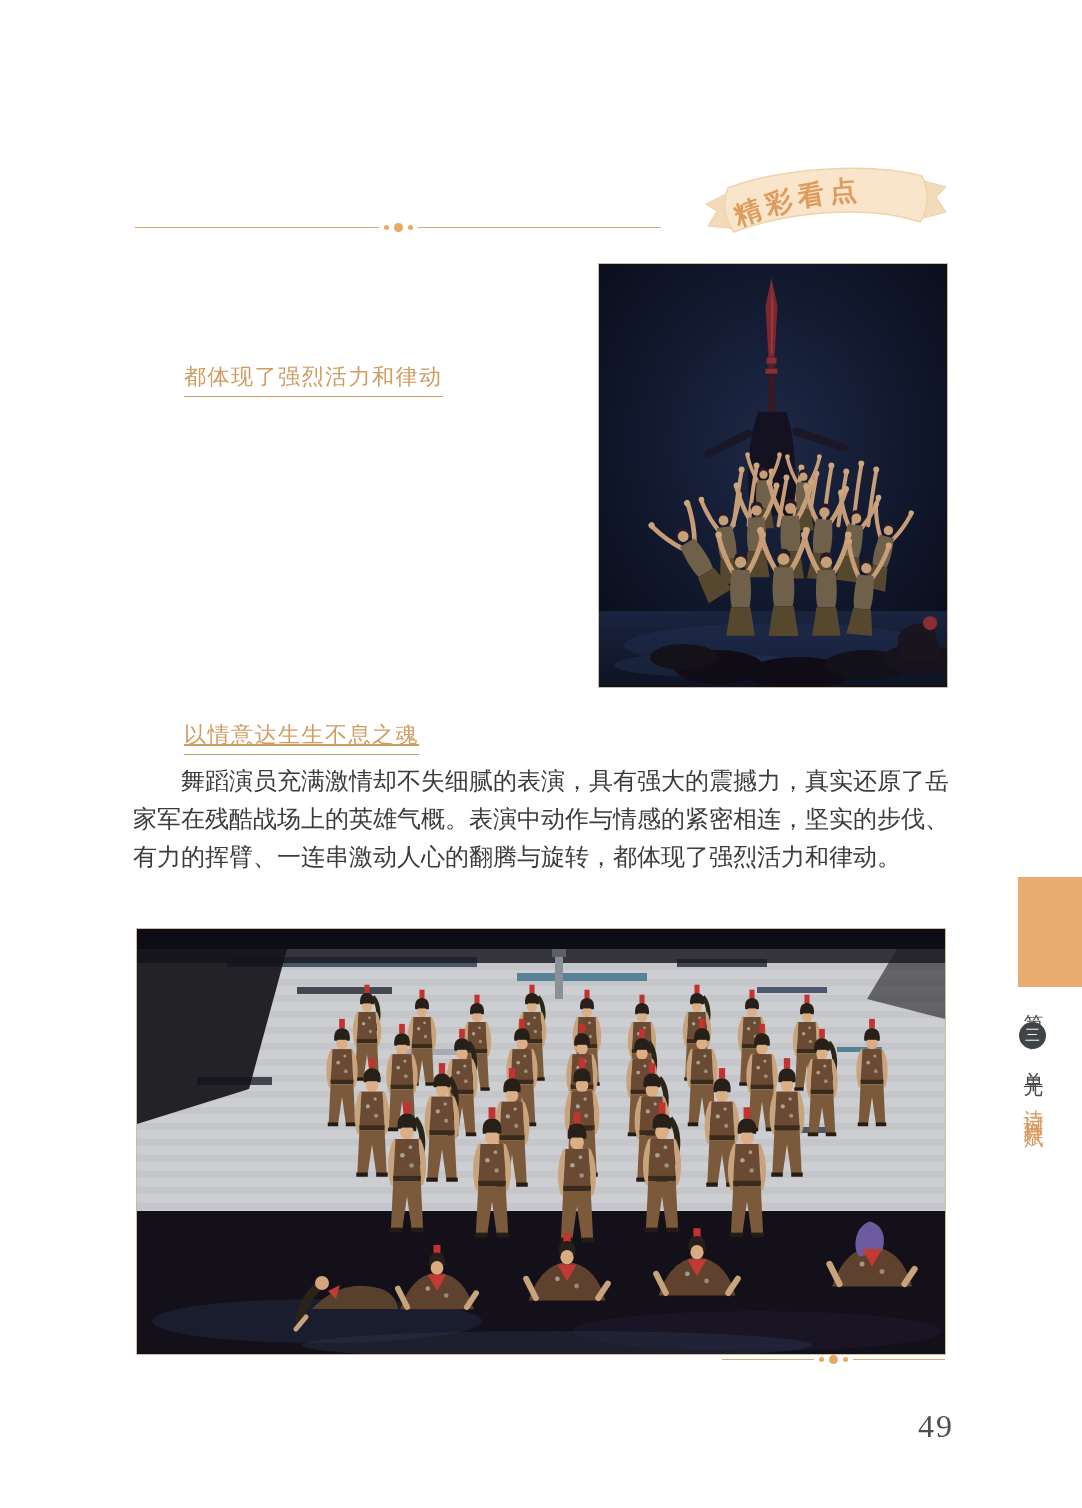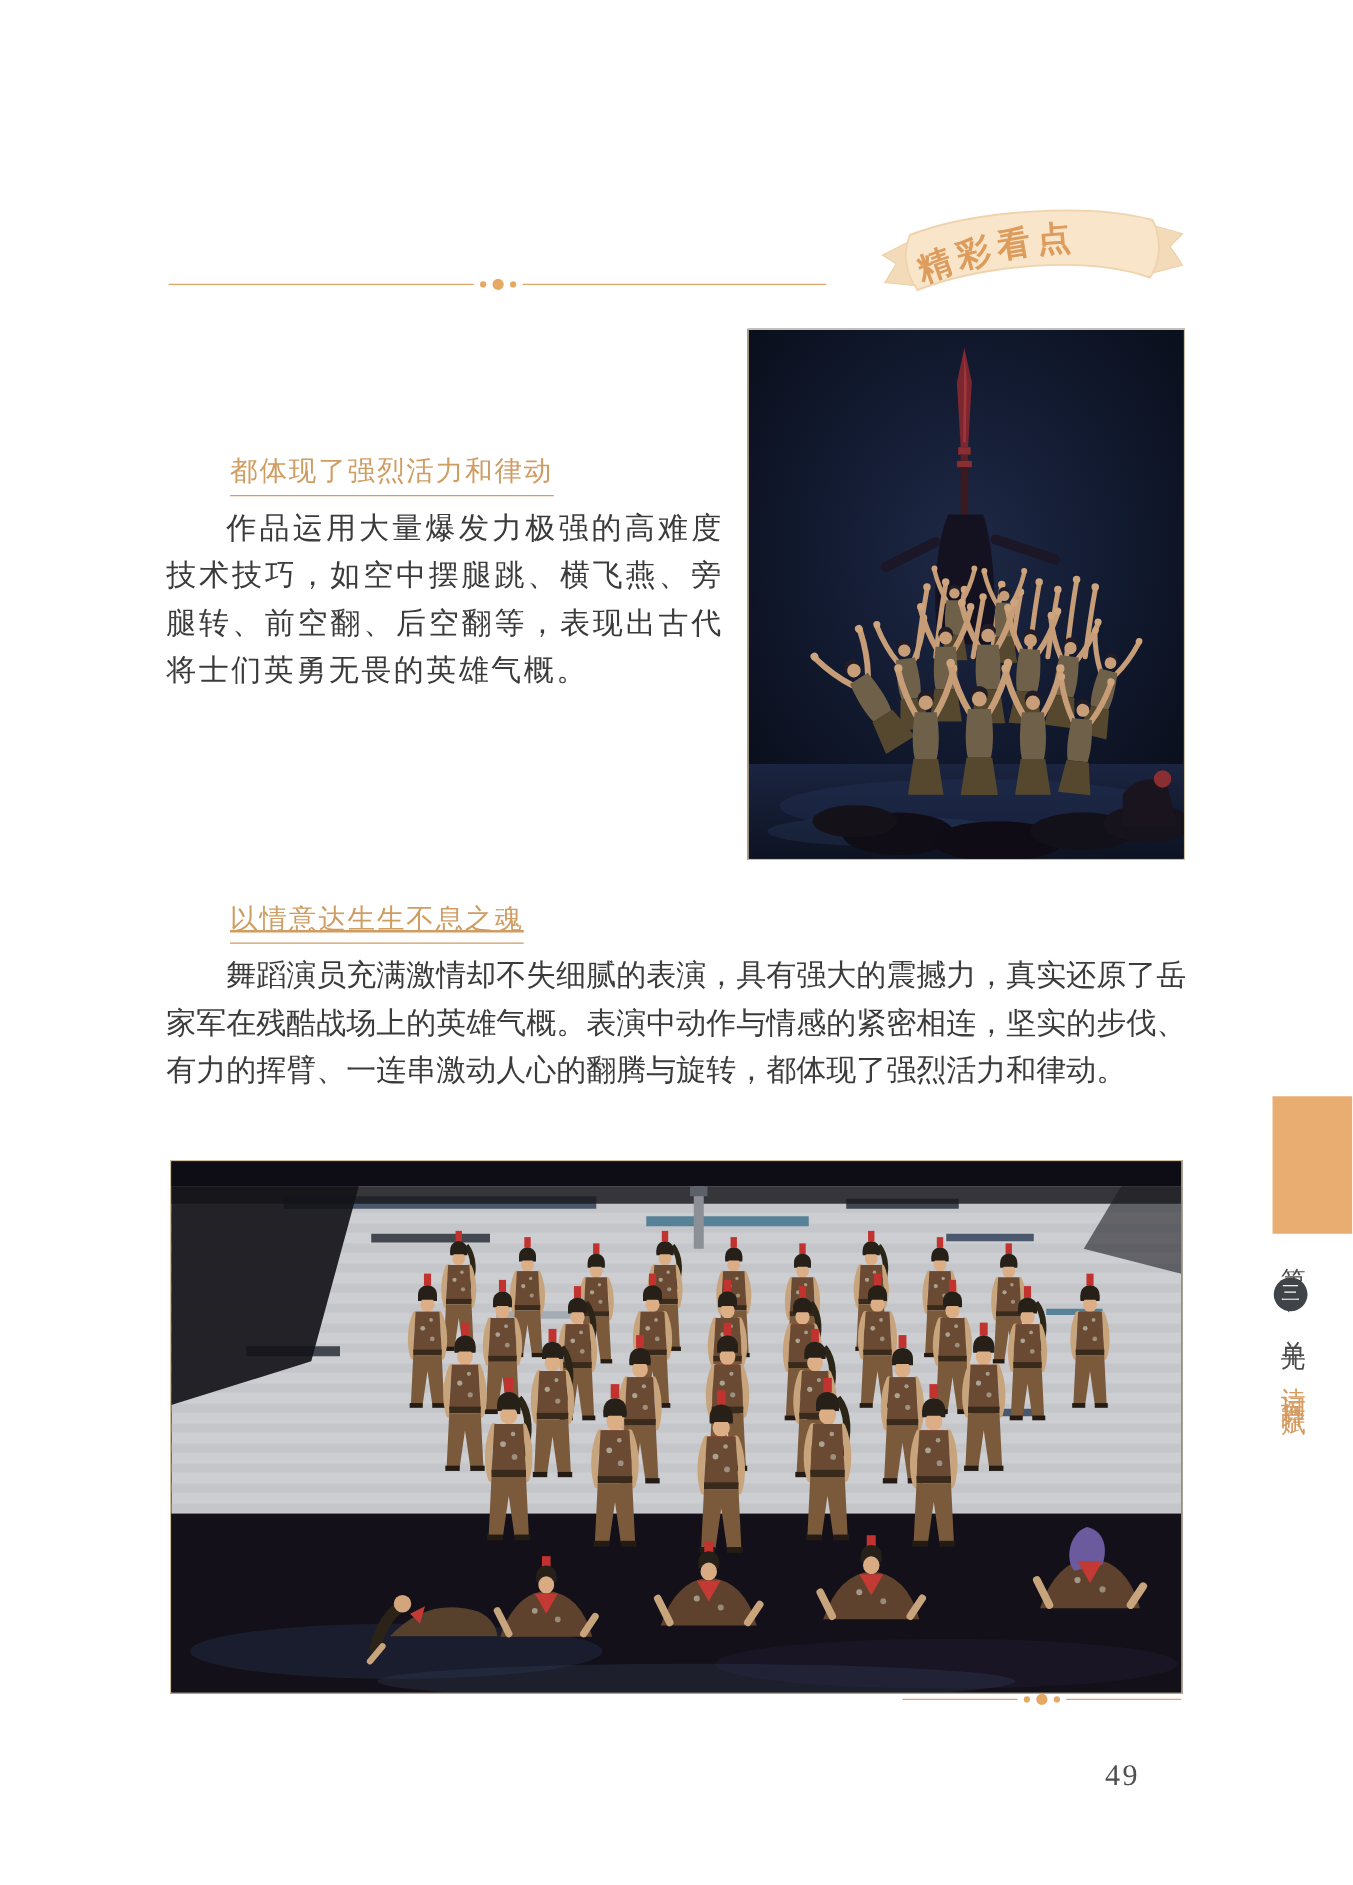--- a/index.html
+++ b/index.html
@@ -29,21 +29,21 @@
   
   .side-block{position:absolute;left:1018px;top:877px;width:64px;height:110px;background:#e9ad72;}
   .vchar{position:absolute;left:1018px;width:30px;text-align:center;color:#4a4a4a;
          font-size:20px;writing-mode:vertical-rl;text-orientation:upright;letter-spacing:6px;}
   .badge{position:absolute;left:1019px;top:1022px;width:27px;height:27px;border-radius:50%;
          background:#3f4449;color:#f5f2ea;font-size:15px;line-height:27px;text-align:center;}
   .badge::after{content:"";position:absolute;left:8px;bottom:-7px;border:6px solid transparent;
          border-top:9px solid #3f4449;border-left-width:4px;border-right-width:4px;}
   .v-title{color:#d59a5f;}
   
-  .page-num{position:absolute;left:884px;top:1408px;font-size:24px;color:#4f4f4f;letter-spacing:2px;}
+  .page-num{position:absolute;left:918px;top:1408px;font-size:32px;color:#4f4f4f;letter-spacing:2px;}
 </style>
 </head>
 <body>
 
 <div class="page">
 
   <div class="rule" style="left:135px;top:223px;width:526px;">
     <span class="rl"></span>
     <span class="d s"></span>
     <span class="d b"></span>
@@ -61,21 +61,20 @@
       <path d="M216,18 L248,27 L238,37 L248,52 L218,60 Z" fill="#f3dbba" stroke="#ecd0a8" stroke-width="1"></path>
 
       <path d="M30,28 C82,8 172,2 224,16 C232,32 230,50 222,62 C170,44 88,52 36,72 C26,58 24,42 30,28 Z" fill="#f8e5ca" stroke="#efd3ad" stroke-width="1.5"></path>
       <text font-size="27" font-weight="bold" fill="#dd9c5c" letter-spacing="5" font-family="'Liberation Serif','DejaVu Serif',serif">
         <textPath href="#bcurve">精彩看点</textPath>
       </text>
     </svg>
   </div>
 
   <div class="sec-heading" style="left:184px;top:362px;">都体现了强烈活力和律动</div>
-  <div class="para" id="para1">作品运用大量爆发力极强的高难度技术技巧，如空中摆腿跳、横飞燕、旁腿转、前空翻、后空翻等，表现出古代将士们英勇无畏的英雄气概。</div>
 
   <div class="photo" id="photo1" aria-label="舞台剧照：舞者群像托举长枪造型">
     <svg id="art1" viewBox="0 0 349 424" preserveAspectRatio="none">
   <defs>
     <radialGradient id="g1bg" cx="50%" cy="42%" r="78%">
       <stop offset="0%" stop-color="#1e2946"></stop>
       <stop offset="45%" stop-color="#121a30"></stop>
       <stop offset="100%" stop-color="#070a13"></stop>
     </radialGradient>
     <linearGradient id="g1floor" x1="0" y1="0" x2="0" y2="1">

